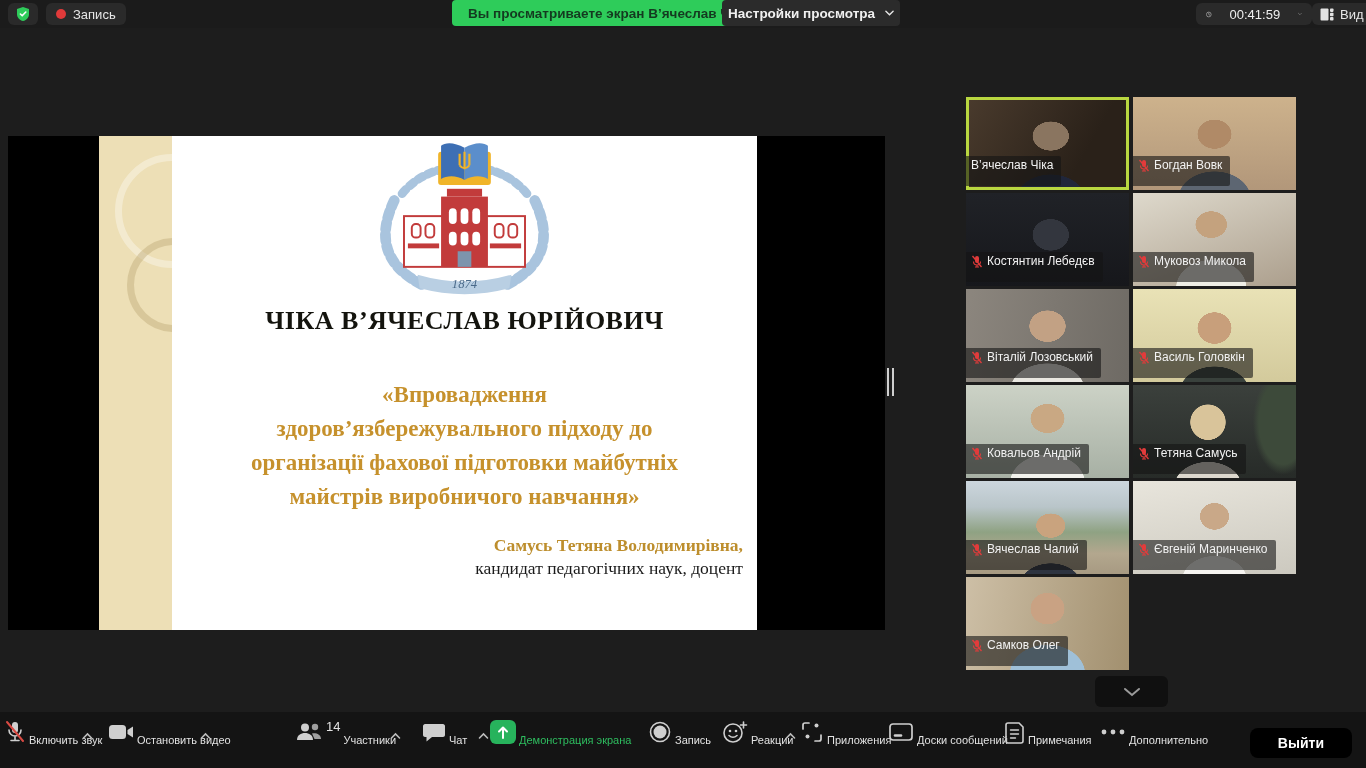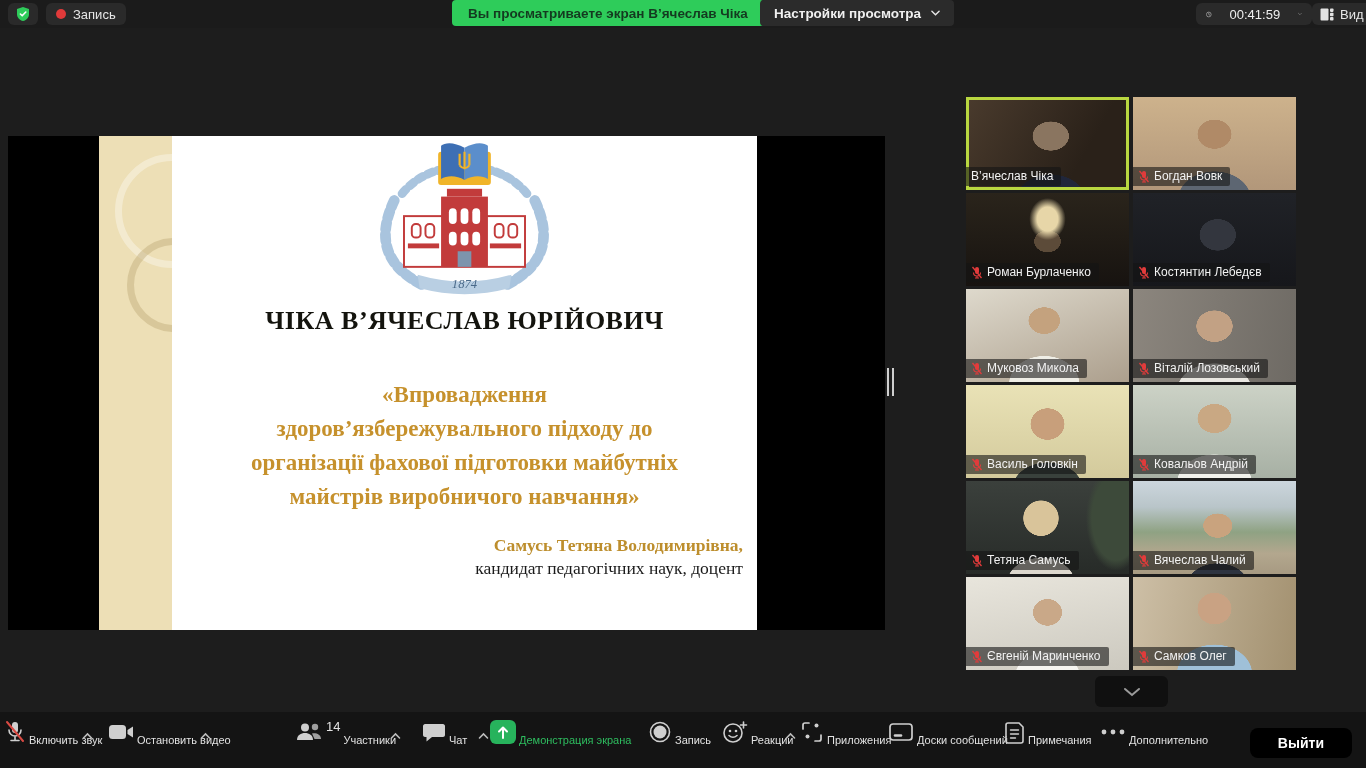--- a/index.html
+++ b/index.html
@@ -10,22 +10,22 @@
   }
   
   .topbar{position:absolute;left:0;top:0;width:1366px;height:28px;background:#1b1b1b;z-index:30;}
   .pill{position:absolute;top:3px;height:22px;background:#2a2a2a;border-radius:6px;
         display:flex;align-items:center;gap:7px;padding:0 10px;color:#e6e6e6;font-size:13px;}
   .shield-pill{left:8px;width:30px;padding:0;justify-content:center;}
   .rec-pill{left:46px;}
   .rec-dot{width:10px;height:10px;border-radius:50%;background:#e03a3a;}
   .banner{position:absolute;left:452px;top:0;height:26px;background:#2ecc5a;border-radius:4px;
           display:flex;align-items:center;padding:0 16px;color:#143a20;font-size:13.5px;font-weight:bold;}
-  .viewset{position:absolute;left:760px;top:0;height:26px;background:#2b2b2b;border-radius:4px;
-          display:flex;align-items:center;gap:10px;padding:0 14px;color:#f0f0f0;font-size:13.5px;font-weight:bold;}
+  .viewset{position:absolute;left:722px;top:0;height:26px;background:#2b2b2b;border-radius:4px;
+          display:flex;align-items:center;gap:10px;padding:0 6px;color:#f0f0f0;font-size:13.5px;font-weight:bold;}
   .timer-pill{left:1196px;width:96px;gap:18px;color:#efefef;}
   .view-btn{left:1312px;gap:6px;padding:0 8px;}
   .chev-sm{width:9px;height:6px;display:inline-block;}
   
   .share-area{position:absolute;left:8px;top:136px;width:877px;height:494px;background:#000;}
   .slide{position:absolute;left:91px;top:0;width:658px;height:494px;background:#ffffff;}
   .slide-strip{position:absolute;left:0;top:0;width:73px;height:494px;background:#eddfb6;overflow:hidden;}
   .ring{position:absolute;border-radius:50%;border:7px solid rgba(255,255,255,0.35);}
   .ring1{width:100px;height:100px;left:16px;top:18px;}
   .ring2{width:80px;height:80px;left:28px;top:102px;border-color:rgba(190,170,120,0.45);}
@@ -39,21 +39,21 @@
   .sup-name{color:#bd8e2d;font-weight:bold;}
   
   .divider{position:absolute;left:887px;top:368px;height:28px;display:flex;gap:3px;cursor:col-resize;}
   .divider span{width:2px;height:28px;background:#cfcfcf;display:block;}
   
   .gallery{position:absolute;left:966px;top:97px;width:330px;height:573px;
     display:grid;grid-template-columns:163px 163px;grid-auto-rows:93px;gap:3px 4px;}
   .tile{position:relative;overflow:hidden;background:#222;}
   .tile.active{outline:3px solid #b9d740;outline-offset:-3px;}
   .nameplate{position:absolute;left:0;bottom:4px;display:flex;align-items:center;gap:4px;
-    background:rgba(20,20,20,0.6);color:#f2f2f2;font-size:12px;padding:2px 8px 3px 5px;border-radius:0 2px 2px 0;white-space:nowrap;}
+    background:rgba(20,20,20,0.6);color:#f2f2f2;font-size:12px;padding:2px 8px 14px 5px;border-radius:0 2px 2px 0;white-space:nowrap;}
   .mmic{display:inline-flex;width:12px;height:13px;}
   
   .t1{background:radial-gradient(ellipse 30px 24px at 52% 42%,#8a7560 60%,rgba(0,0,0,0) 61%),radial-gradient(ellipse 58px 44px at 52% 112%,#20263a 60%,rgba(0,0,0,0) 61%),linear-gradient(120deg,#4a3b2d,#2a2119 70%);}
   .t2{background:radial-gradient(ellipse 28px 24px at 50% 40%,#b08a67 60%,rgba(0,0,0,0) 61%),radial-gradient(ellipse 60px 46px at 50% 110%,#5d6672 60%,rgba(0,0,0,0) 61%),linear-gradient(180deg,#cdb28c,#b2977a);}
   .t3{background:radial-gradient(ellipse 26px 30px at 50% 28%,#e7d6a8 40%,rgba(0,0,0,0) 70%),radial-gradient(ellipse 22px 18px at 50% 52%,#5c4b39 60%,rgba(0,0,0,0) 61%),linear-gradient(180deg,#2a241b,#171310);}
   .t4{background:radial-gradient(ellipse 30px 26px at 52% 45%,#33363e 60%,rgba(0,0,0,0) 61%),linear-gradient(180deg,#202227,#16171b);}
   .t5{background:radial-gradient(ellipse 26px 22px at 48% 34%,#c4a27e 60%,rgba(0,0,0,0) 61%),radial-gradient(ellipse 58px 46px at 48% 102%,#efeee6 60%,rgba(0,0,0,0) 61%),linear-gradient(160deg,#ded9cc,#ac9f8d);}
   .t6{background:radial-gradient(ellipse 30px 26px at 50% 40%,#c2a184 60%,rgba(0,0,0,0) 61%),radial-gradient(ellipse 62px 46px at 50% 110%,#e9e7e1 60%,rgba(0,0,0,0) 61%),linear-gradient(100deg,#8c867e,#6e6a64);}
   .t7{background:radial-gradient(ellipse 28px 26px at 50% 42%,#c89f7b 60%,rgba(0,0,0,0) 61%),radial-gradient(ellipse 58px 44px at 50% 112%,#39413c 60%,rgba(0,0,0,0) 61%),linear-gradient(180deg,#e9e2b6,#d3ca9c);}
   .t8{background:radial-gradient(ellipse 28px 24px at 50% 36%,#c9a883 60%,rgba(0,0,0,0) 61%),radial-gradient(ellipse 62px 48px at 50% 106%,#f1f1ec 60%,rgba(0,0,0,0) 61%),linear-gradient(180deg,#ccd2c6,#a7b0a4);}
@@ -192,32 +192,20 @@
       <span class="mmic">
           <svg viewBox="0 0 12 13">
             <rect x="4" y="1" width="4" height="7" rx="2" fill="#e23b3b"></rect>
             <path d="M2.5 6.5 a3.5 3.5 0 0 0 7 0 M6 10 V12 M4 12 H8" stroke="#e23b3b" stroke-width="1.1" fill="none"></path>
             <path d="M1.5 1 L10.5 12" stroke="#e23b3b" stroke-width="1.3"></path>
           </svg>
         </span>
       <span>Богдан Вовк</span>
     </div>
   </div>
-  <div class="tile t3">
-    <div class="nameplate">
-      <span class="mmic">
-          <svg viewBox="0 0 12 13">
-            <rect x="4" y="1" width="4" height="7" rx="2" fill="#e23b3b"></rect>
-            <path d="M2.5 6.5 a3.5 3.5 0 0 0 7 0 M6 10 V12 M4 12 H8" stroke="#e23b3b" stroke-width="1.1" fill="none"></path>
-            <path d="M1.5 1 L10.5 12" stroke="#e23b3b" stroke-width="1.3"></path>
-          </svg>
-        </span>
-      <span>Роман Бурлаченко</span>
-    </div>
-  </div>
   <div class="tile t4">
     <div class="nameplate">
       <span class="mmic">
           <svg viewBox="0 0 12 13">
             <rect x="4" y="1" width="4" height="7" rx="2" fill="#e23b3b"></rect>
             <path d="M2.5 6.5 a3.5 3.5 0 0 0 7 0 M6 10 V12 M4 12 H8" stroke="#e23b3b" stroke-width="1.1" fill="none"></path>
             <path d="M1.5 1 L10.5 12" stroke="#e23b3b" stroke-width="1.3"></path>
           </svg>
         </span>
       <span>Костянтин Лебедєв</span>

